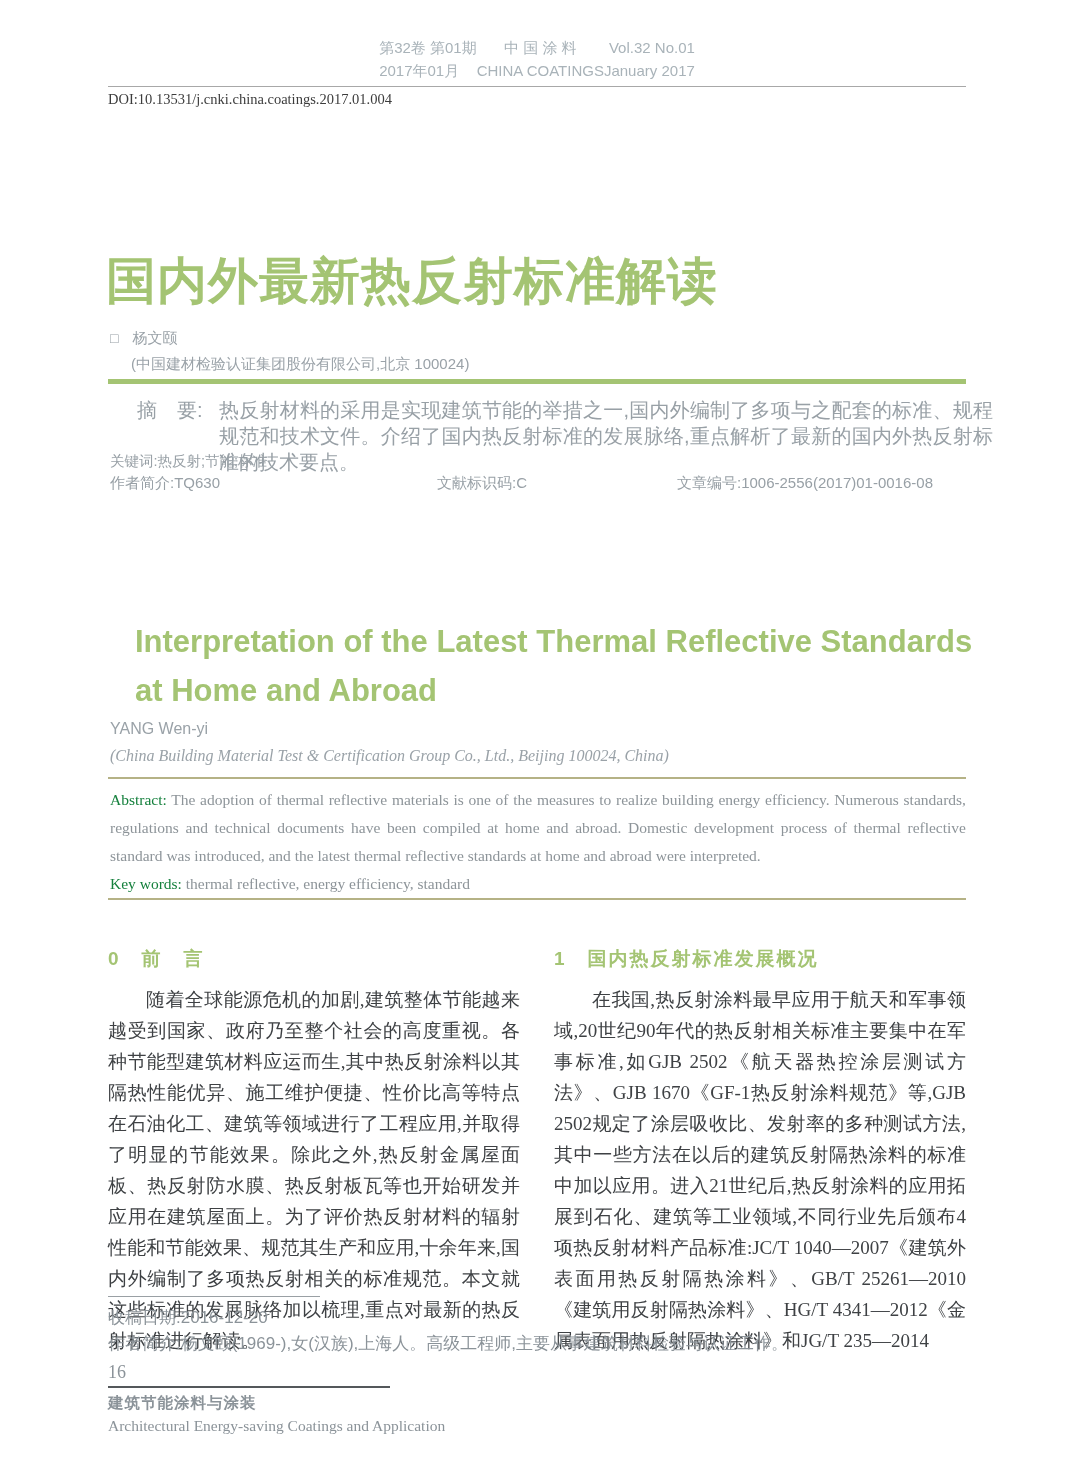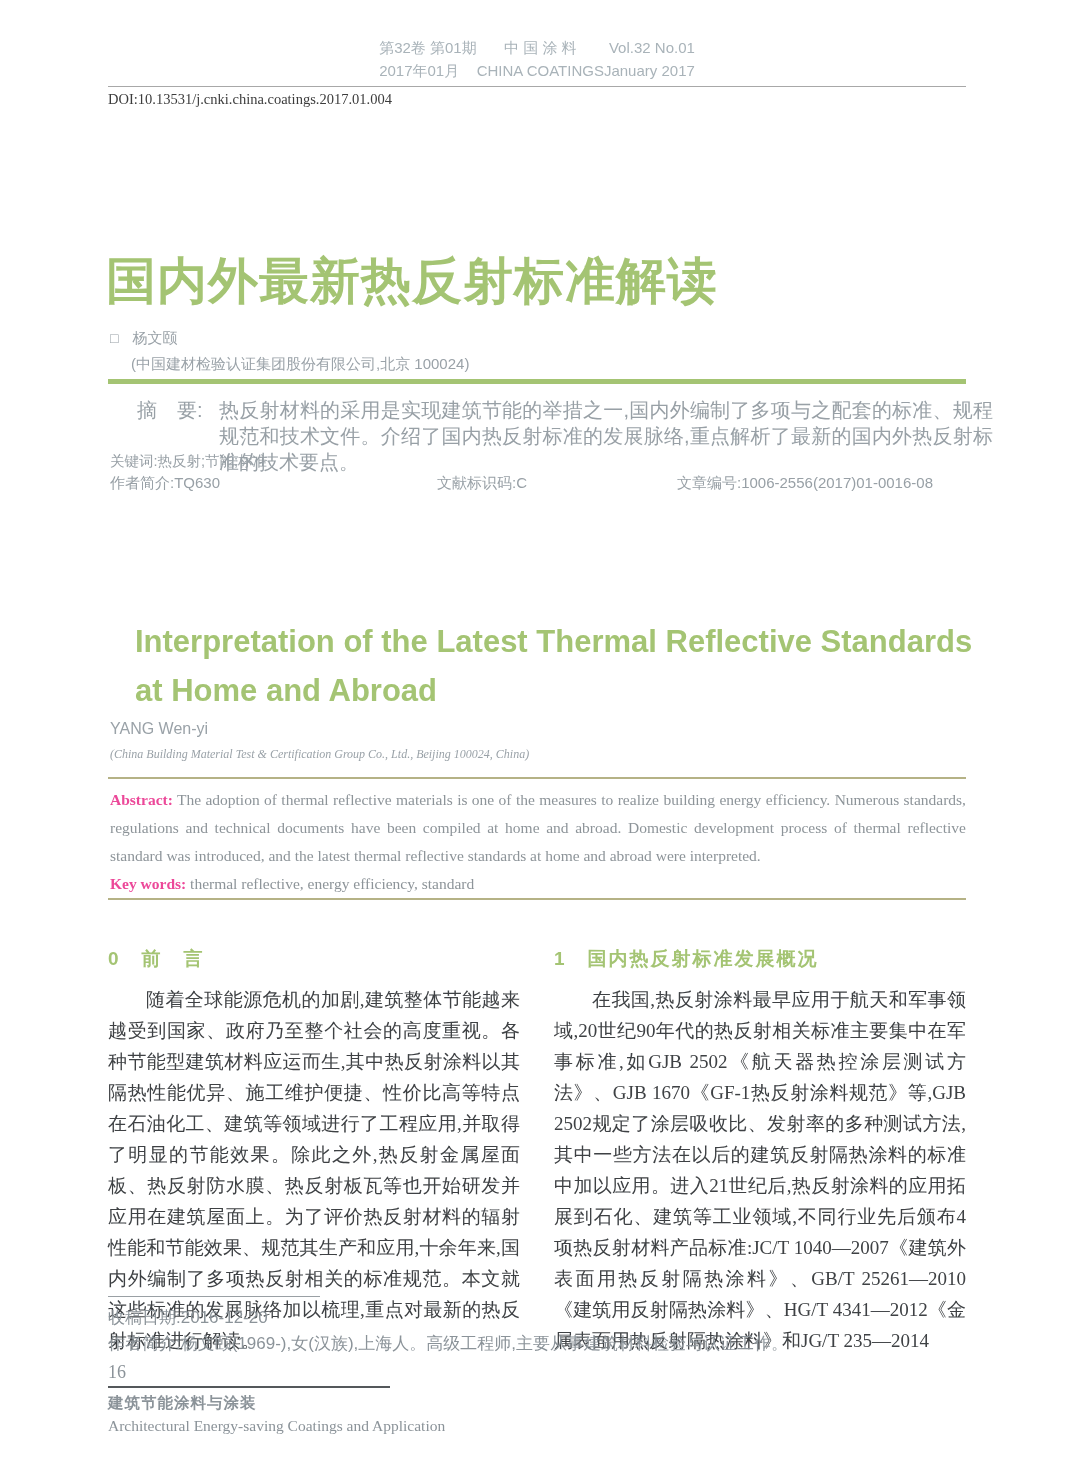--- a/index.html
+++ b/index.html
@@ -32,30 +32,30 @@
   .keywords-row{position:absolute;top:452px;left:110px;color:#98a0a6;font-size:14.5px;}
   .class-row{position:absolute;top:474px;left:110px;width:856px;color:#98a0a6;font-size:15px;}
   .class-row .c2{position:absolute;left:327px;}
   .class-row .c3{position:absolute;left:567px;}
 
   
   .title-en{position:absolute;top:617px;left:108px;width:860px;color:#a4c473;
             font-size:31px;font-weight:bold;line-height:49px;
             font-family:"Liberation Sans",sans-serif;margin-left:27px;}
   .author-en{position:absolute;top:720px;left:110px;color:#9aa2a8;font-size:16px;}
-  .affil-en{position:absolute;top:747px;left:110px;color:#9aa2a8;font-size:12px;
+  .affil-en{position:absolute;top:747px;left:110px;color:#9aa2a8;font-size:16px;
             font-style:italic;font-family:"Liberation Serif",serif;}
   .olive-rule{position:absolute;left:108px;width:858px;height:2px;background:#b5b286;}
   .r1{top:777px;} .r2{top:898px;}
 
   
   .abstract-en{position:absolute;top:786px;left:110px;width:856px;color:#8d9499;
                font-size:15.5px;line-height:28px;text-align:justify;
                font-family:"Liberation Serif",serif;}
-  .abstract-en .bold-label{font-weight:bold;color:#ec4899;}
+  .abstract-en .bold-label{font-weight:normal;color:#15803d;}
 
   
   .columns{position:absolute;top:946px;left:108px;width:858px;display:flex;gap:34px;}
   .bodycol{flex:1;min-width:0;}
   .sec-heading{color:#a4c473;font-size:19px;font-weight:bold;letter-spacing:2px;
                margin-bottom:12px;font-family:"Liberation Sans",sans-serif;}
   .bodypara{color:#3e4144;font-size:19px;line-height:31px;text-align:justify;
             text-indent:2em;font-family:"Liberation Serif",serif;}
 
   

